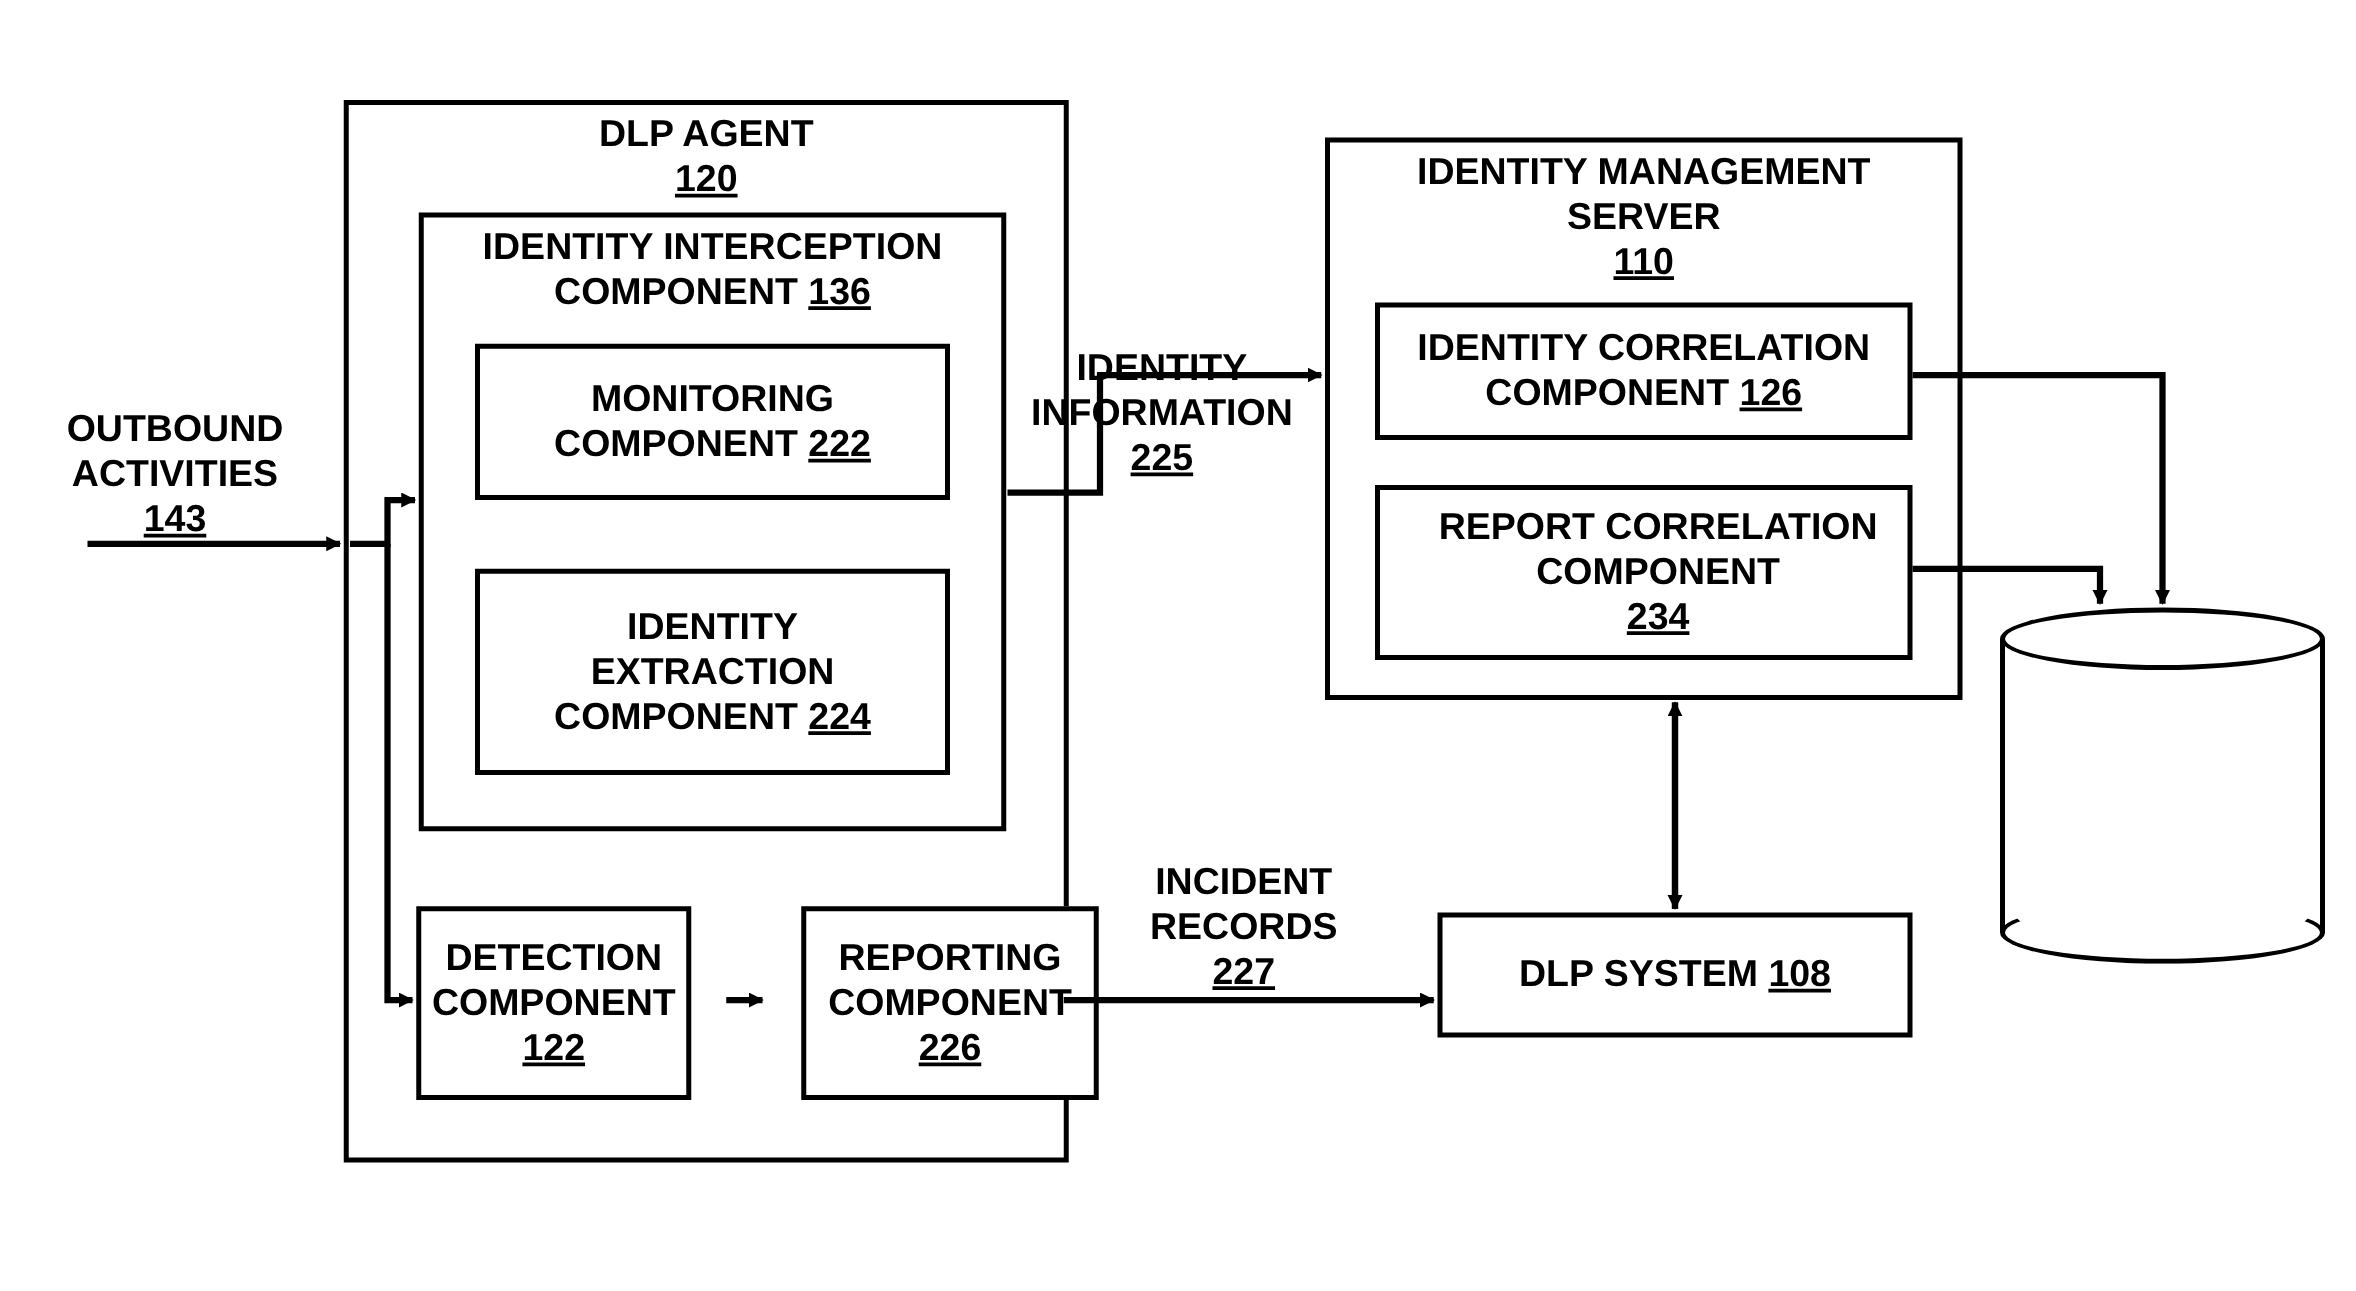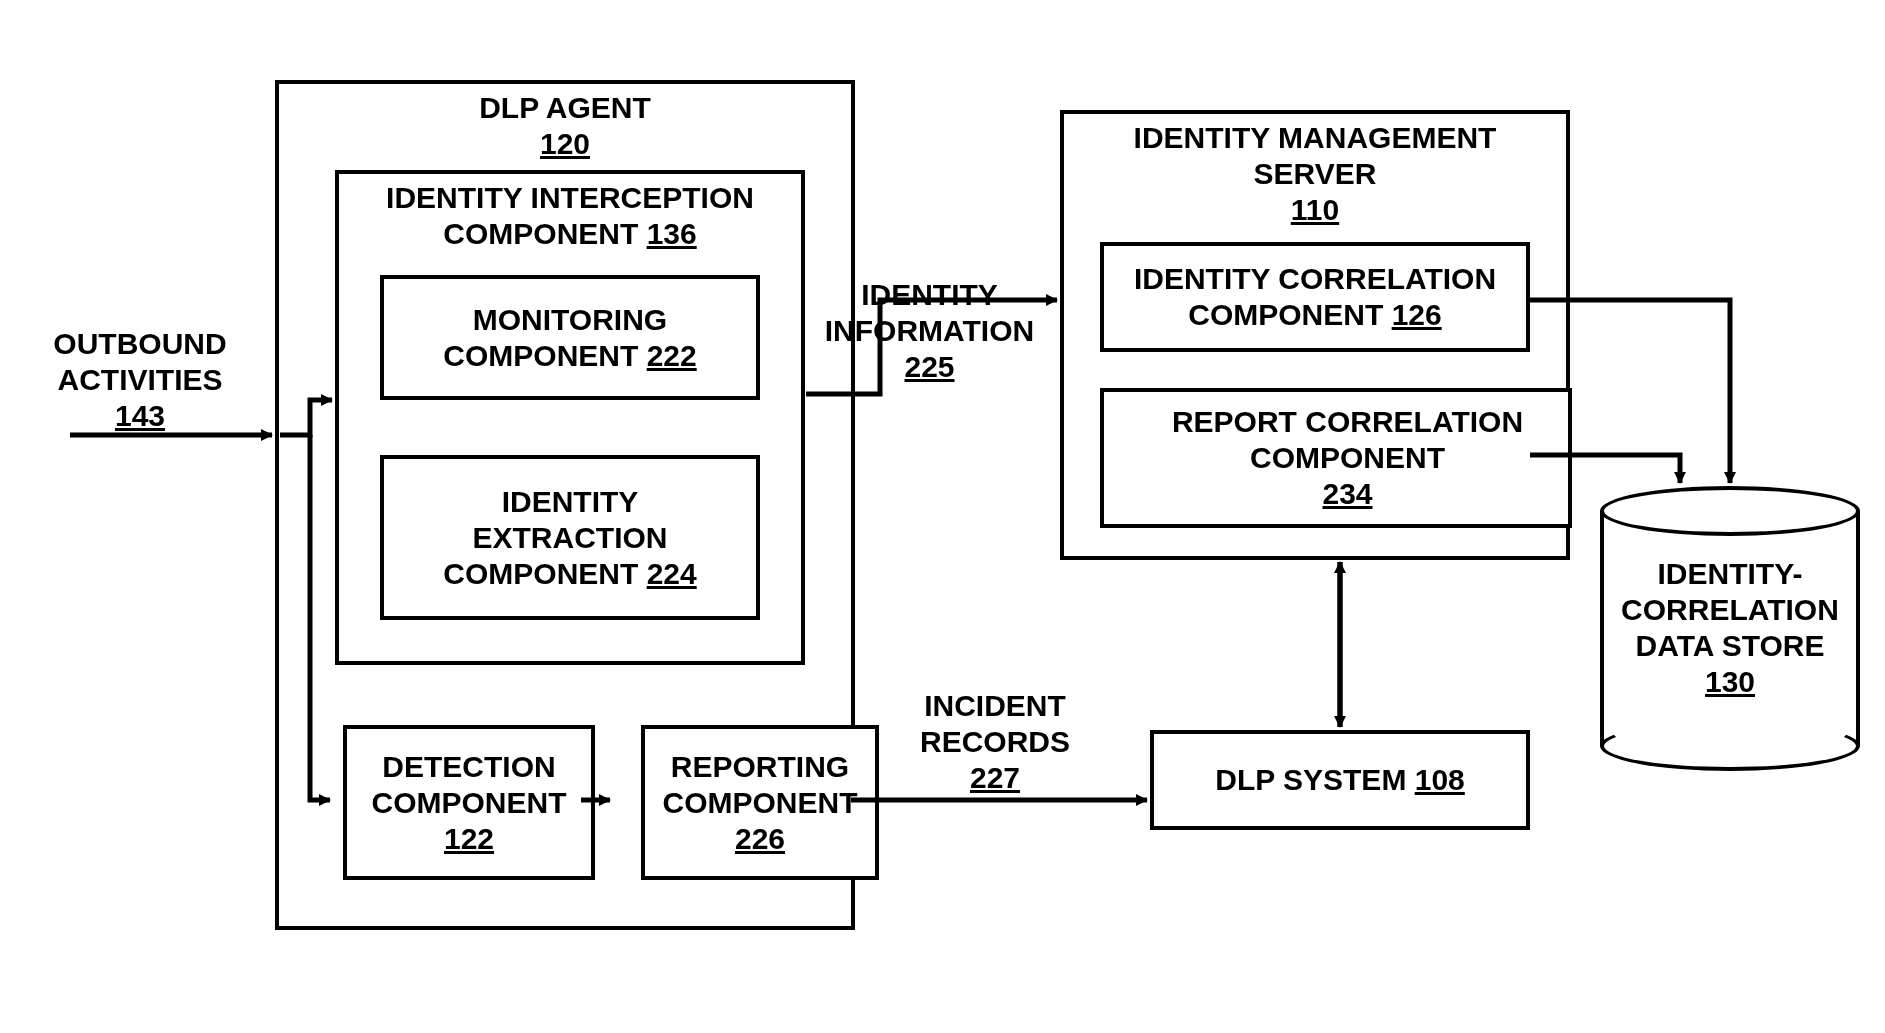--- a/index.html
+++ b/index.html
@@ -108,21 +108,21 @@
 
 <div class="box box-center" style="left:380px; top:455px; width:380px; height:165px;">
   <div class="label">
     <span style="white-space:pre-line;">IDENTITY
 EXTRACTION
 COMPONENT</span>
     <span class="num">224</span>
   </div>
 </div>
 
-<div class="box box-center" style="left:343px; top:725px; width:252px; height:155px;">
+<div class="box box-center" style="left:333px; top:725px; width:220px; height:155px;">
   <div class="label">
     <span style="white-space:pre-line;">DETECTION
 COMPONENT</span><br>
     <span class="num">122</span>
   </div>
 </div>
 
 <div class="box box-center" style="left:613px; top:725px; width:238px; height:155px;margin-left:28px;">
   <div class="label">
     <span style="white-space:pre-line;">REPORTING
@@ -152,45 +152,39 @@
 </div>
 
 <div class="box box-center" style="left:1100px; top:242px; width:430px; height:110px;">
   <div class="label">
     <span style="white-space:pre-line;">IDENTITY CORRELATION
 COMPONENT</span>
     <span class="num">126</span>
   </div>
 </div>
 
-<div class="box box-center" style="left:1100px; top:388px; width:472px; height:140px;padding-left:23px;">
+<div class="box box-center" style="left:1100px; top:388px; width:430px; height:140px;padding-left:23px;">
   <div class="label">
     <span style="white-space:pre-line;">REPORT CORRELATION
 COMPONENT</span><br>
     <span class="num">234</span>
   </div>
 </div>
 
 <div class="box box-center" style="left:1150px; top:730px; width:380px; height:100px;">
   <div class="label">
     <span>DLP SYSTEM</span>
     <span class="num">108</span>
   </div>
 </div>
 
 <div class="cylinder" style="left:1600px; top:486px; width:260px; height:285px;">
   <div class="cyl-body" style="left:0; top:25px; width:260px; height:235px;"></div>
   <div class="cyl-bot" style="left:0; top:235px; width:260px; height:50px;"></div>
   <div class="cyl-top" style="left:0; top:0; width:260px; height:50px;"></div>
-  <div class="cyl-text" style="top:70px;">
-    <span style="white-space:pre-line; display:block;">IDENTITY-
-CORRELATION
-DATA STORE</span>
-    <span class="num">130</span>
-  </div>
 </div>
 
 <svg class="overlay">
   <defs>
     <marker id="ah" markerWidth="14" markerHeight="14" refX="11" refY="6" orient="auto" markerUnits="userSpaceOnUse">
       <path d="M0,0 L12,6 L0,12 Z" fill="#000"></path>
     </marker>
   </defs>
 
   <line x1="70" y1="435" x2="272" y2="435" stroke="#000" stroke-width="5" marker-end="url(#ah)"></line>

